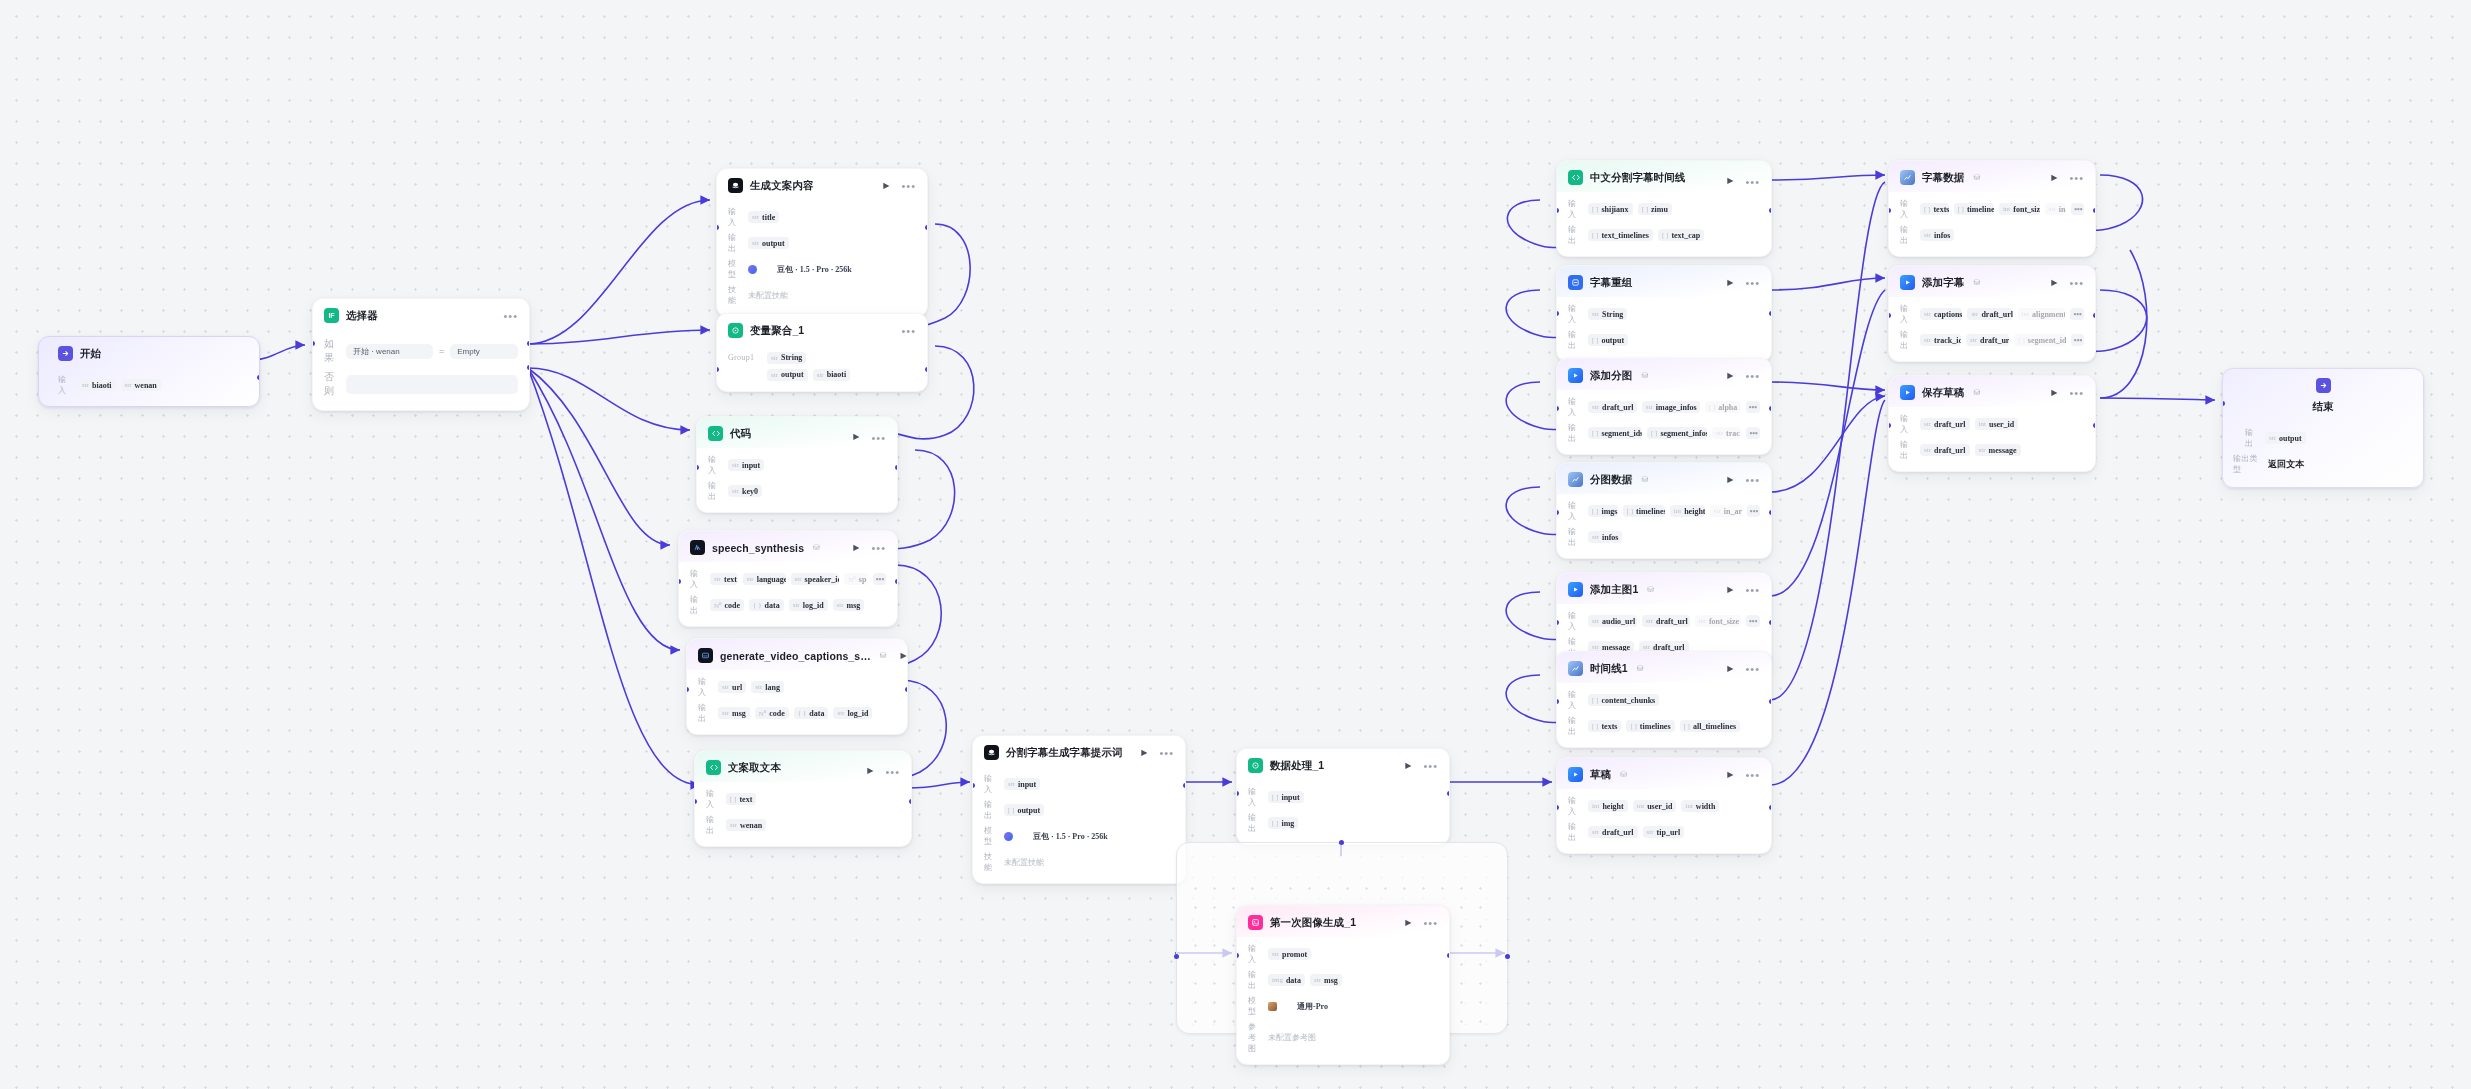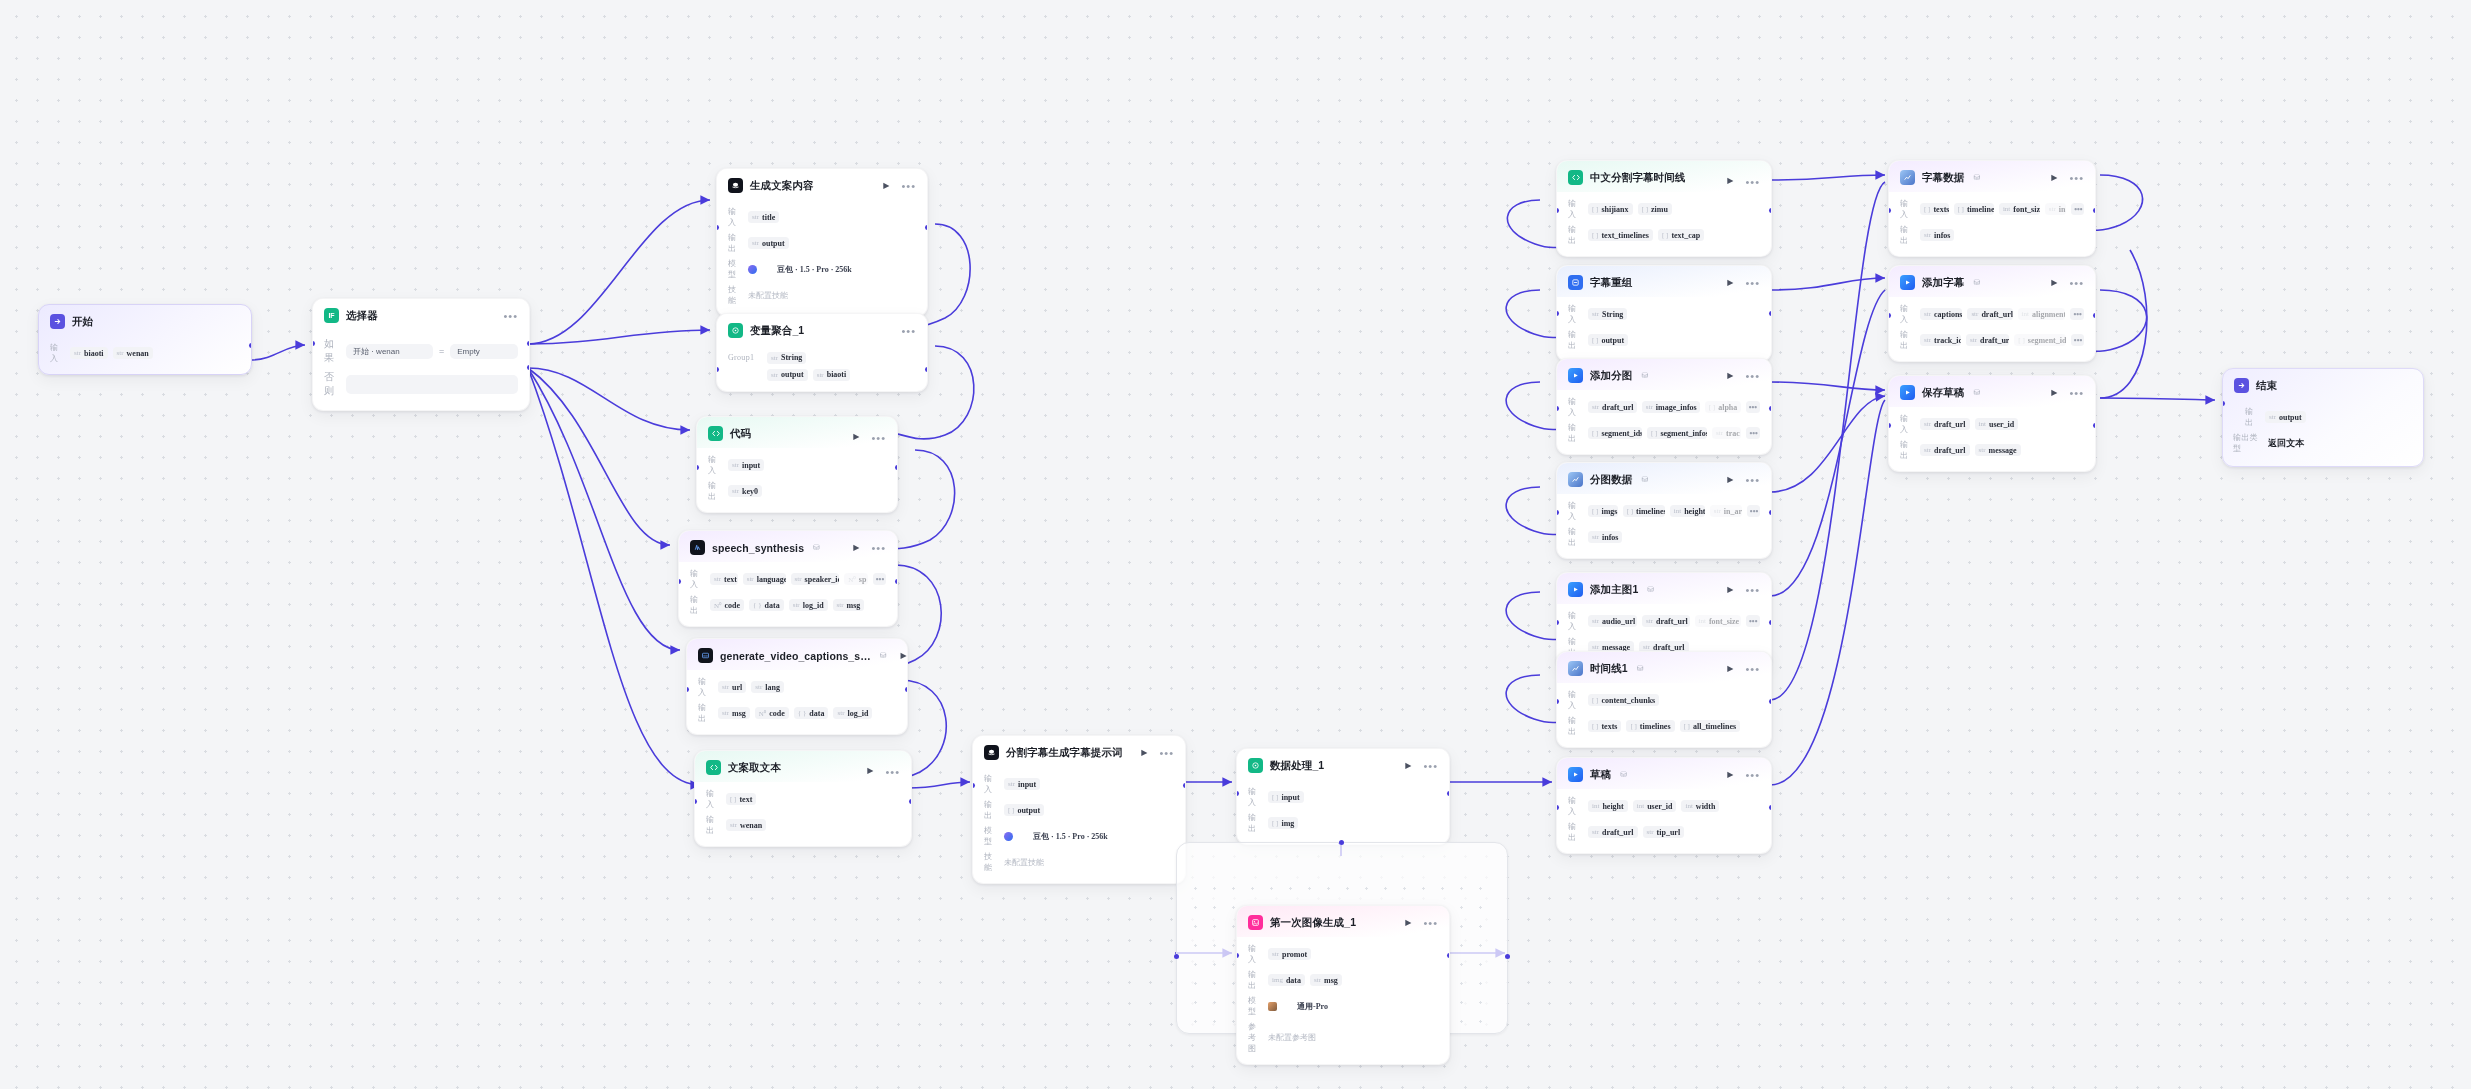--- a/index.html
+++ b/index.html
@@ -152,21 +152,21 @@
       <path d="M1770,785 C1850,785 1865,420 1885,400"></path>
 
       <path d="M2100,175 C2150,175 2155,210 2120,225 C2100,233 2090,230 2080,228"></path>
       <path d="M2100,290 C2155,290 2160,330 2122,346 C2102,354 2092,351 2082,349"></path>
       <path d="M2100,398 C2150,398 2160,300 2130,250"></path>
 
       <path d="M2100,398 C2170,398 2200,400 2215,400" marker-end="url(#ah)"></path>
     </g>
   </svg>
 
-  <div class="node start" style="left:38px;top:304px;width:212px;">
+  <div class="node start" style="left:38px;top:336px;width:212px;padding-left:8px;">
     <div class="hdr" style="background:transparent;">
       <span class="ico" style="background:#5b52e0;">
         <svg width="9" height="9" viewBox="0 0 12 12">
             <path d="M3 6h6M6.5 3.5L9 6l-2.5 2.5" stroke="#fff" stroke-width="1.4" fill="none" stroke-linecap="round" stroke-linejoin="round"></path>
           </svg>
       </span>
       <span class="ttl">开始</span>
     </div>
     <div class="body">
       <div class="row">
@@ -1028,21 +1028,21 @@
             <span class="ty">str</span>
             <span>message</span>
           </span>
       </div>
     </div>
     <div class="port" style="left:-3px;top:47px;"></div>
     <div class="port" style="right:-3px;top:47px;"></div>
   </div>
 
   <div class="node end" style="left:2222px;top:368px;width:200px;">
-    <div class="hdr" style="background:transparent;">
+    <div class="hdr" style="background:transparent;flex-direction:column;">
       <span class="ico" style="background:#5b52e0;">
         <svg width="9" height="9" viewBox="0 0 12 12">
             <path d="M3 6h6M6.5 3.5L9 6l-2.5 2.5" stroke="#fff" stroke-width="1.4" fill="none" stroke-linecap="round" stroke-linejoin="round"></path>
           </svg>
       </span>
       <span class="ttl">结束</span>
     </div>
     <div class="body" style="padding-left:22px;padding-bottom:12px;">
       <div class="row">
         <span class="rlab">输出</span>

